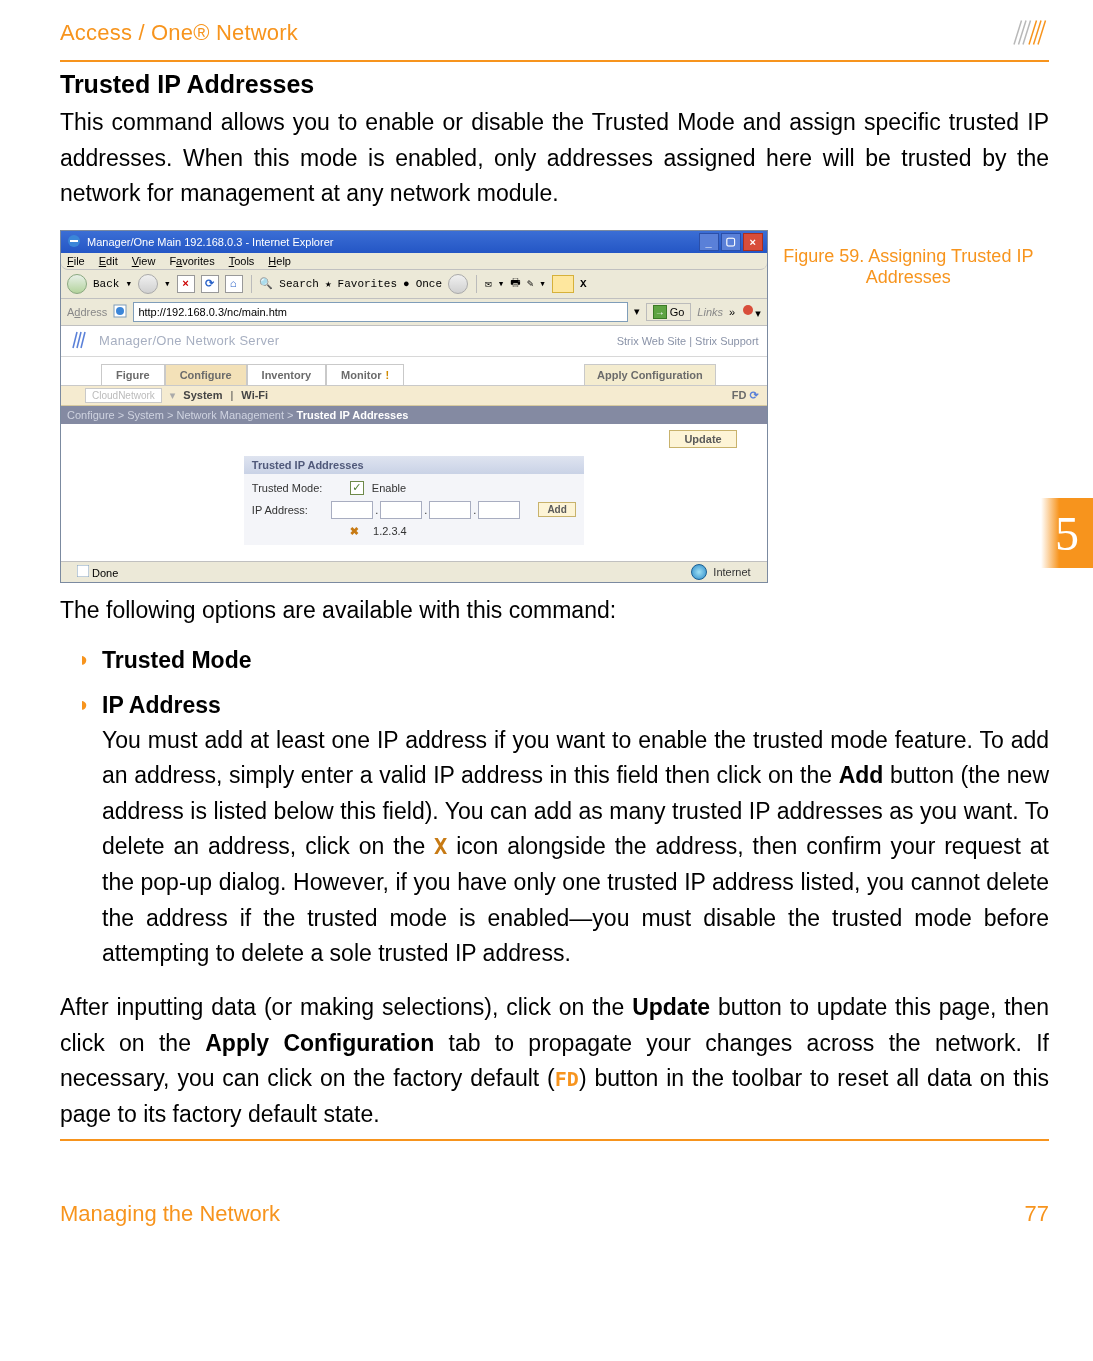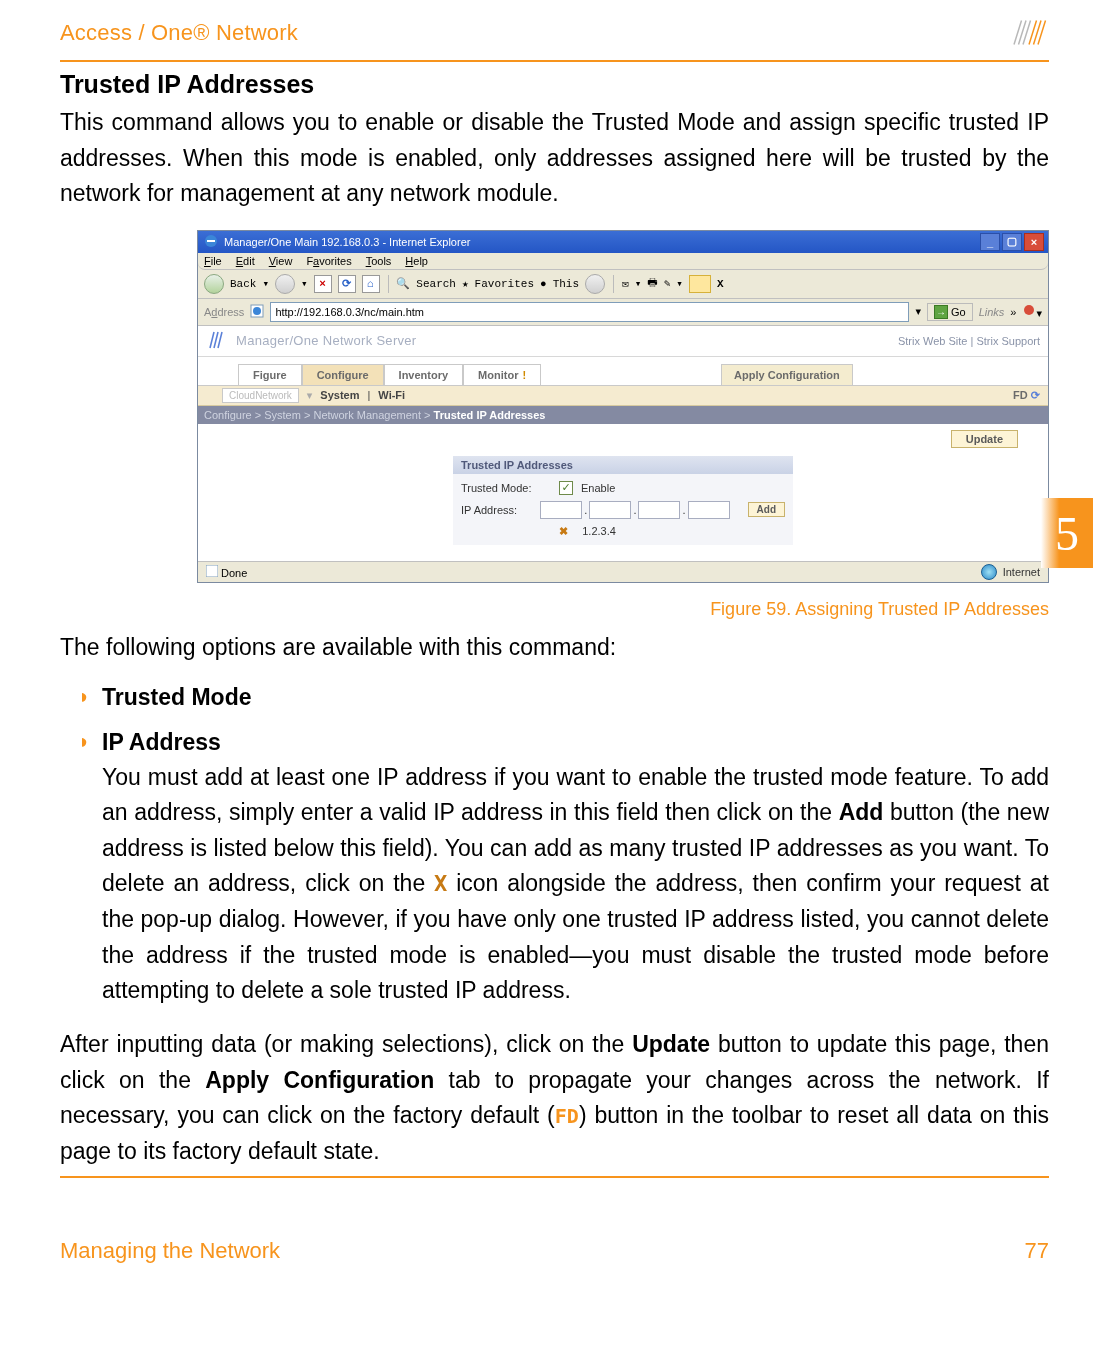--- a/index.html
+++ b/index.html
@@ -38,22 +38,22 @@
   font-weight: 600;
   margin: 8px 0 4px 0;
 }
 .body {
   font-size: 23px;
   line-height: 1.55;
   color: #000;
 }
 .figure-wrap {
   display: flex;
-  flex-direction: column;
-  align-items: flex-end;
+  flex-direction: row;
+  align-items: flex-start;
   margin: 18px 0 10px 0;
 }
 .figure-caption {
   font-size: 18px;
   color: #f7941d;
   margin-top: 16px;
   text-align: center;
 }
 .screenshot {
   width: 850px;
@@ -178,21 +178,21 @@
 .panel-body{ background:#f4f5f9; padding:4px 0; }
 .row { display:flex; align-items:center; gap:8px; padding:3px 8px; color:#333;}
 .row .lbl{width:90px;}
 .cb{width:12px;height:12px;border:1px solid #6e8a4a;background:#fff;display:inline-flex;align-items:center;justify-content:center;color:#4a7a2a;font-size:11px;}
 .ipbox{width:40px;height:16px;border:1px solid #a8adc0;background:#fff;}
 .ip-group{display:flex;align-items:center;gap:2px;}
 .add-btn{background:#fdf4d6;border:1px solid #c8b26c;padding:1px 8px;font-size:10px;margin-left:10px;font-weight:bold;color:#5a5a5a;}
 .delx{color:#c77a14;font-weight:bold;margin-right:6px;}
 .statusbar {
   background:#ece9d8; border-top:1px solid #c0c0c0; height:20px;
-  display:flex; align-items:center; justify-content:space-between; padding:0 8px;
+  display:flex; align-items:center; justify-content:space-between; padding:0 16px;
 }
 .status-right{display:flex;align-items:center;gap:6px;color:#333;}
 .globe{width:14px;height:14px;border-radius:50%;background:radial-gradient(#9fe1f5,#2b88c7);border:1px solid #1a5f92;}
 .bullet-list { margin-left: 18px; }
 .bullet-item { margin: 18px 0 4px 0; display:flex; }
 .bullet-marker {
   color:#f7941d; font-size:20px; margin-right:10px; line-height:1.2; min-width:14px;
 }
 .bullet-title { font-weight:600; font-size:23px; }
 .bullet-body { font-size:23px; line-height:1.55; margin-left:24px; text-align:justify; }
@@ -278,21 +278,21 @@
         <span>▾</span>
         <div class="tb-square">×</div>
         <div class="tb-square blue">⟳</div>
         <div class="tb-square blue">⌂</div>
         <div class="tb-sep"></div>
         <span>🔍</span>
         <span class="tb-text">Search</span>
         <span>★</span>
         <span class="tb-text">Favorites</span>
         <span>●</span>
-        <span class="tb-text">This</span>
+        <span class="tb-text">Once</span>
         <div class="tb-circle gray"></div>
         <div class="tb-sep"></div>
         <span>✉</span>
           <span>▾</span>
         <span>🖶</span>
         <span>✎</span>
         <span>▾</span>
         <div class="tb-yellow"></div>
         <span style="font-weight:bold;color:#000;">X</span>
       </div>

